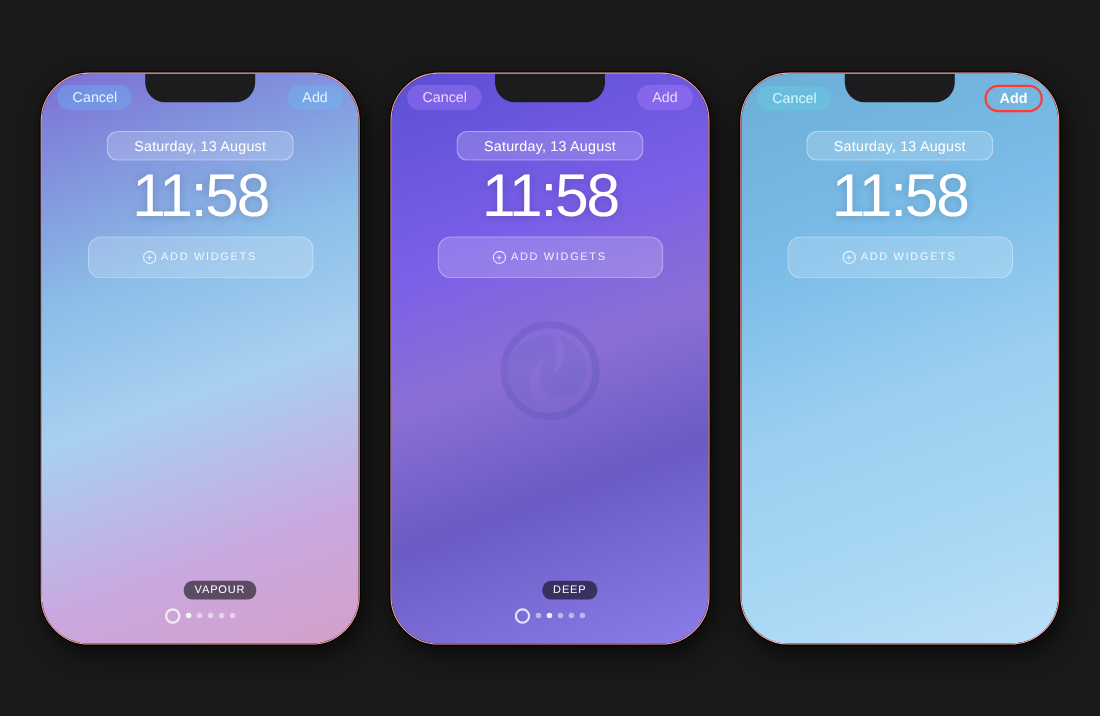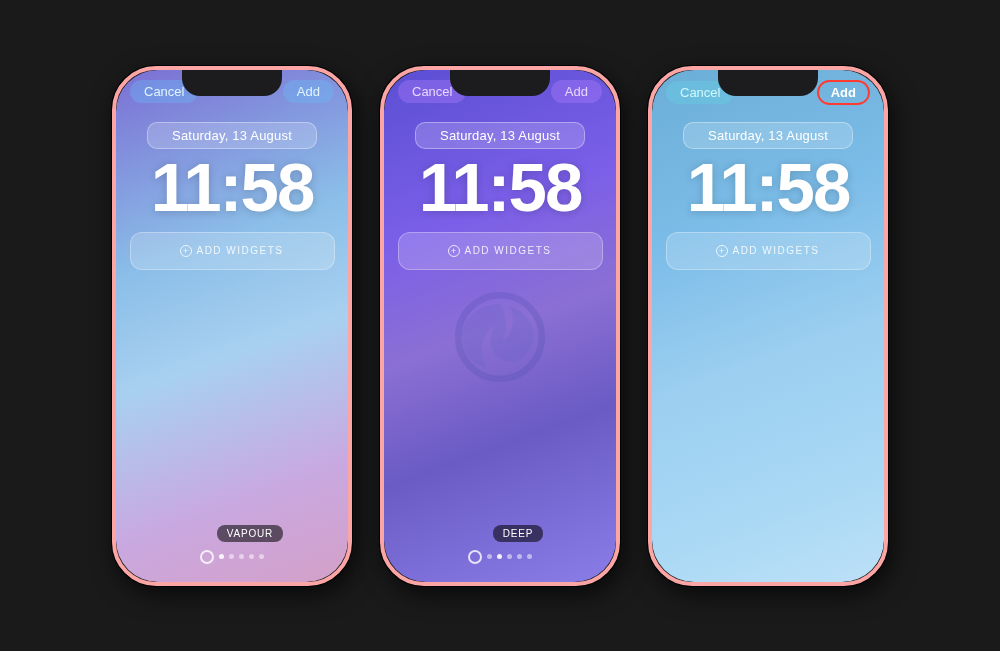--- a/index.html
+++ b/index.html
@@ -15,25 +15,25 @@
       overflow: hidden;
     }
 
     .phone-wrapper {
       display: flex;
       flex-direction: column;
       align-items: center;
     }
 
     .phone {
-      width: 240px;
+      width: 290px;
       height: 520px;
       background: #1c1c1e;
       border-radius: 44px;
-      border: 4px solid #fca5a5;
+      border: 1px solid #fca5a5;
       position: relative;
       overflow: hidden;
       box-shadow: 0 0 0 1px #000, 4px 8px 24px rgba(0,0,0,0.7);
     }
 
     
     .phone::before {
       content: '';
       position: absolute;
       left: -5px;
@@ -162,22 +162,22 @@
       color: #fff;
       font-size: 13px;
       font-weight: 400;
       letter-spacing: 0.2px;
       backdrop-filter: blur(2px);
     }
 
     
     .lock-time {
       color: #fff;
-      font-size: 69px;
-      font-weight: 700;
+      font-size: 55px;
+      font-weight: 400;
       letter-spacing: -2px;
       margin-top: 4px;
       line-height: 1;
       text-shadow: 0 1px 8px rgba(0,0,0,0.18);
     }
 
     
     .widget-area {
       margin-top: 10px;
       width: 205px;

